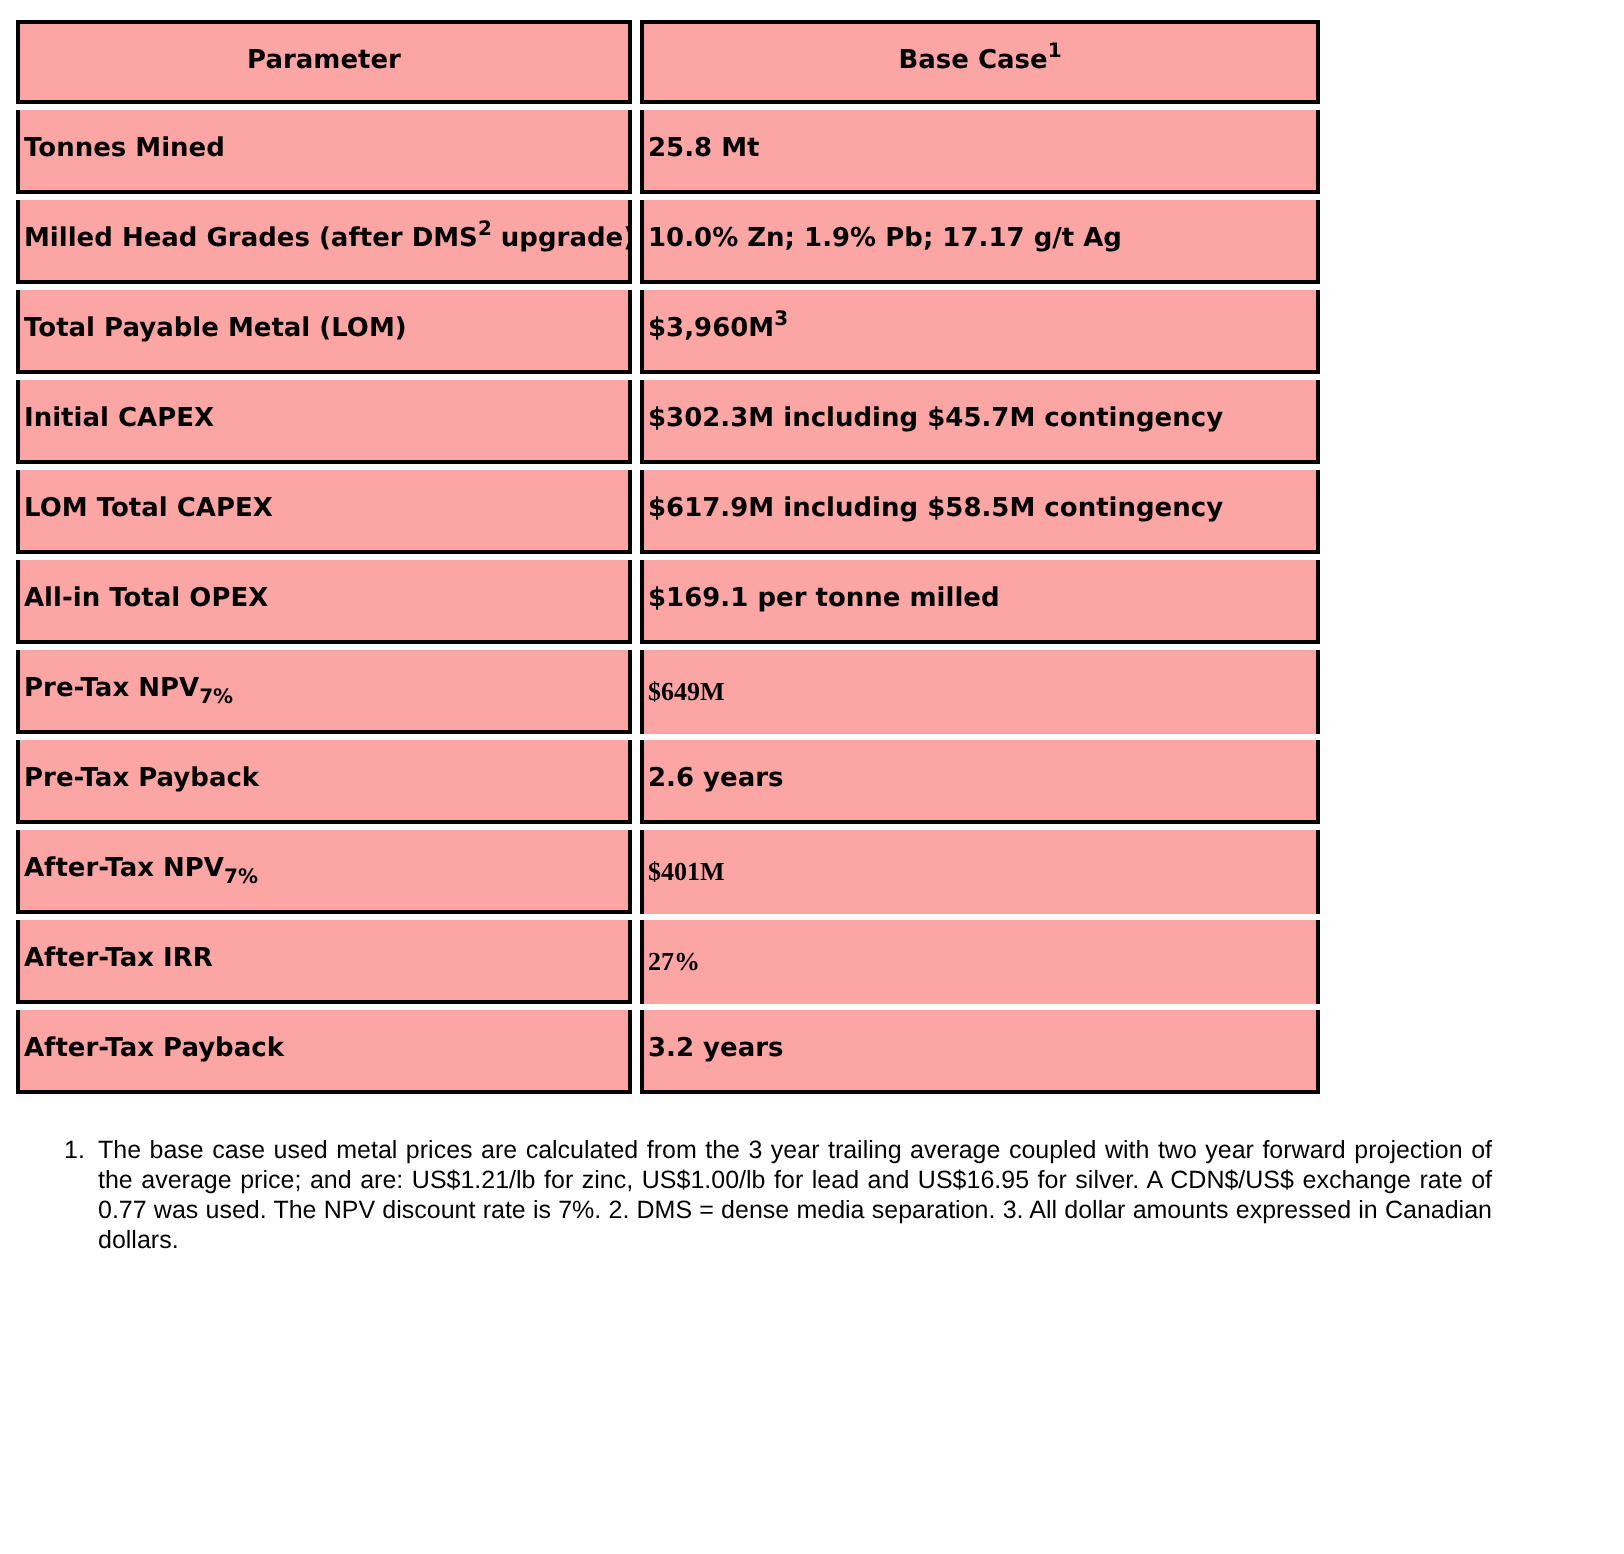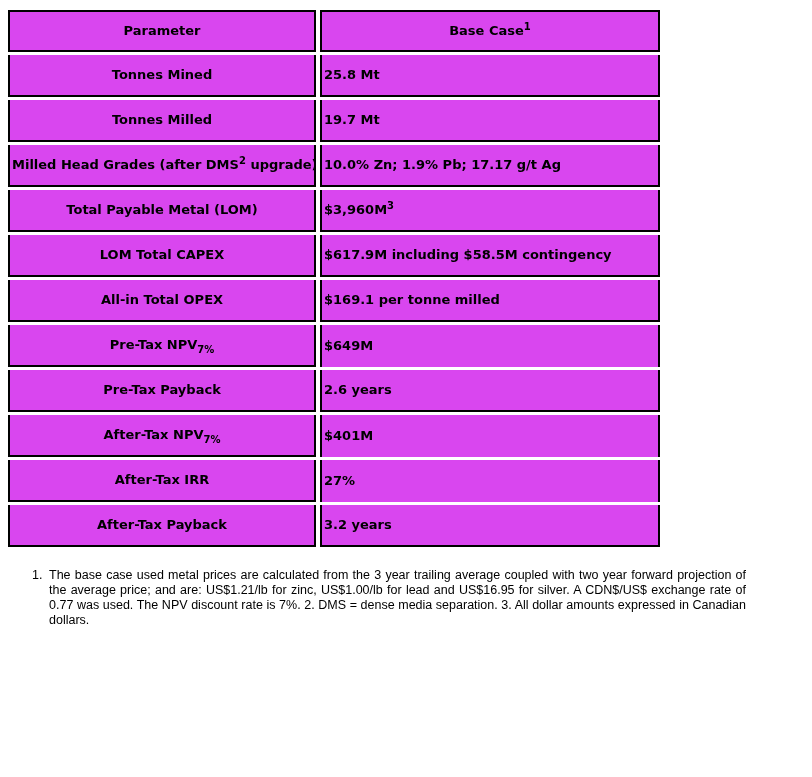--- a/index.html
+++ b/index.html
@@ -29,31 +29,31 @@
     box-sizing: border-box;
     height: 42px;
     padding: 0 2px;
     font-size: 13px;
     font-weight: bold;
     line-height: 1.15;
     vertical-align: middle;
     border-left: 2px solid #000;
     border-right: 2px solid #000;
     border-bottom: 2px solid #000;
-    background: #d946ef;
+    background: #fca5a5;
     overflow: hidden;
     white-space: nowrap;
   }
   table.fin thead th {
     border-top: 2px solid #000;
     text-align: center;
   }
-  table.fin td.param { text-align: center; }
+  table.fin td.param { text-align: left; }
   table.fin td.value { }
-  table.fin td.no-sep { border-bottom: none; }
+  table.fin td.no-sep { border-bottom: none; font-family: Liberation Serif, serif; }
   table.fin sup {
     font-size: 10px;
     line-height: 0;
   }
   table.fin sub {
     font-size: 10px;
     line-height: 0;
   }
   .footnote {
     display: flex;
@@ -87,30 +87,30 @@
         <th><span>Parameter</span></th>
         <th><span>Base Case</span><sup>1</sup></th>
       </tr>
     </thead>
     <tbody>
         <tr>
           <td class="param"><span>Tonnes Mined</span></td>
           <td class="value"><span>25.8 Mt</span></td>
         </tr>
         <tr>
-          <td class="param"><span>Tonnes Milled</span></td>
-          <td class="value"><span>19.7 Mt</span></td>
-        </tr>
-        <tr>
           <td class="param"><span>Milled Head Grades (after DMS</span><sup>2</sup><span> upgrade)</span></td>
           <td class="value"><span>10.0% Zn; 1.9% Pb; 17.17 g/t Ag</span></td>
         </tr>
         <tr>
           <td class="param"><span>Total Payable Metal (LOM)</span></td>
           <td class="value"><span>$3,960M</span><sup>3</sup></td>
+        </tr>
+        <tr>
+          <td class="param"><span>Initial CAPEX</span></td>
+          <td class="value"><span>$302.3M including $45.7M contingency</span></td>
         </tr>
         <tr>
           <td class="param"><span>LOM Total CAPEX</span></td>
           <td class="value"><span>$617.9M including $58.5M contingency</span></td>
         </tr>
         <tr>
           <td class="param"><span>All-in Total OPEX</span></td>
           <td class="value"><span>$169.1 per tonne milled</span></td>
         </tr>
         <tr>

